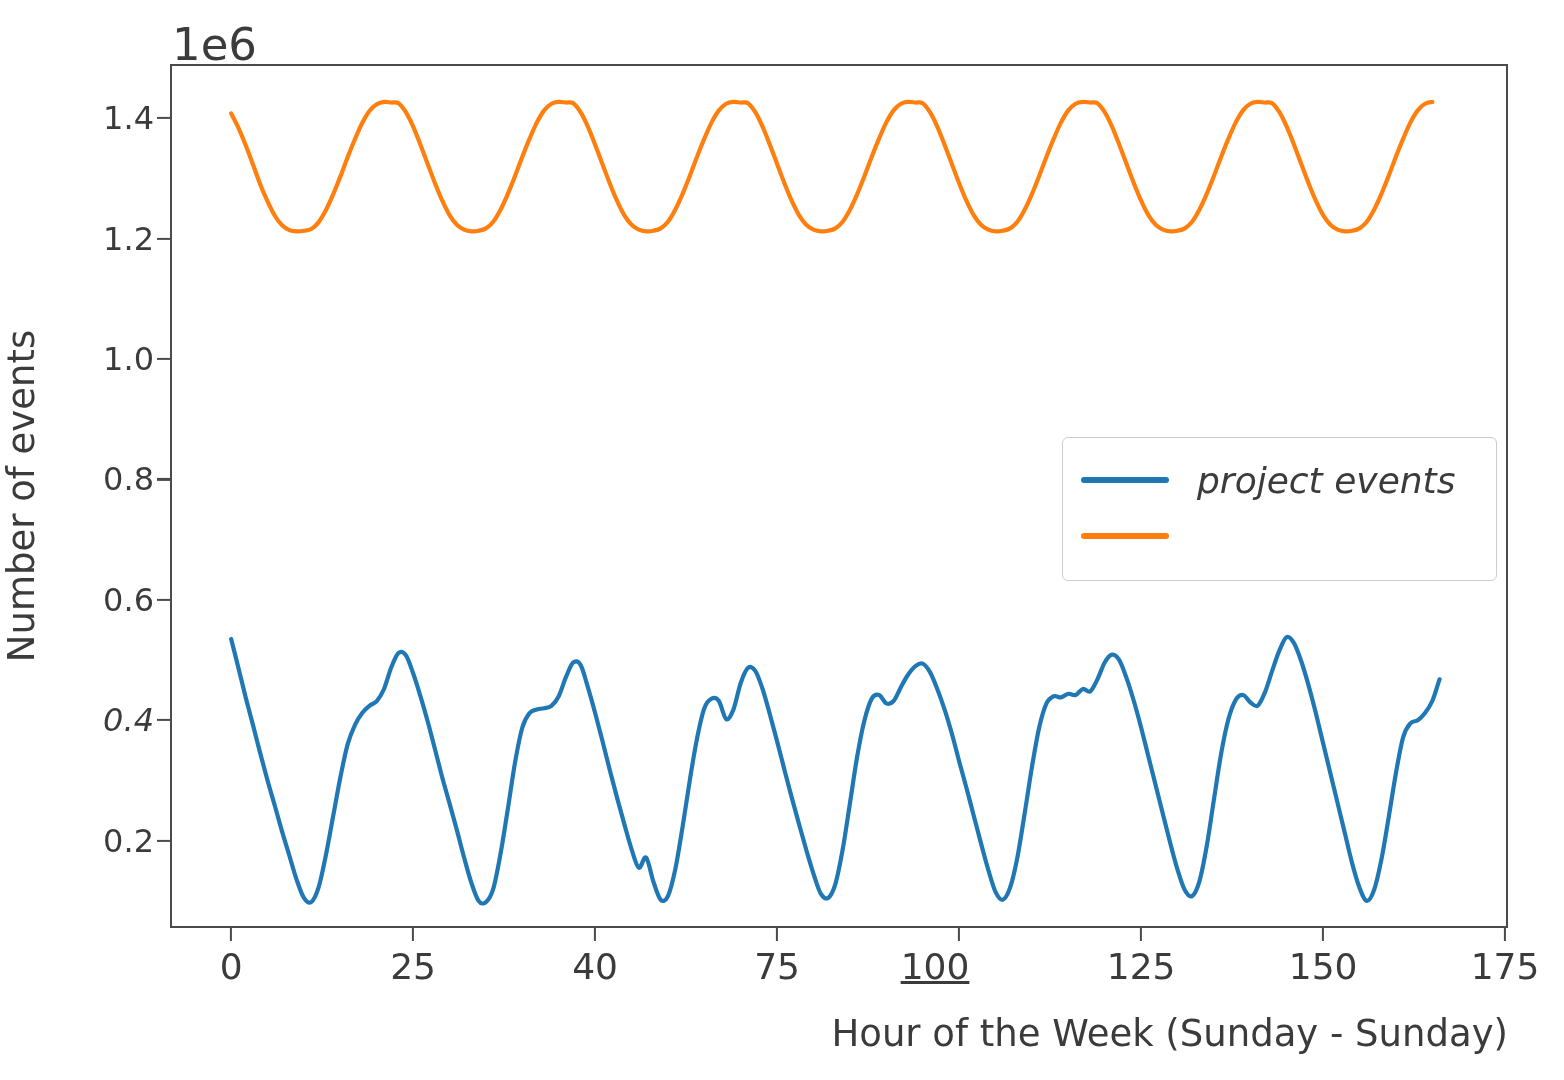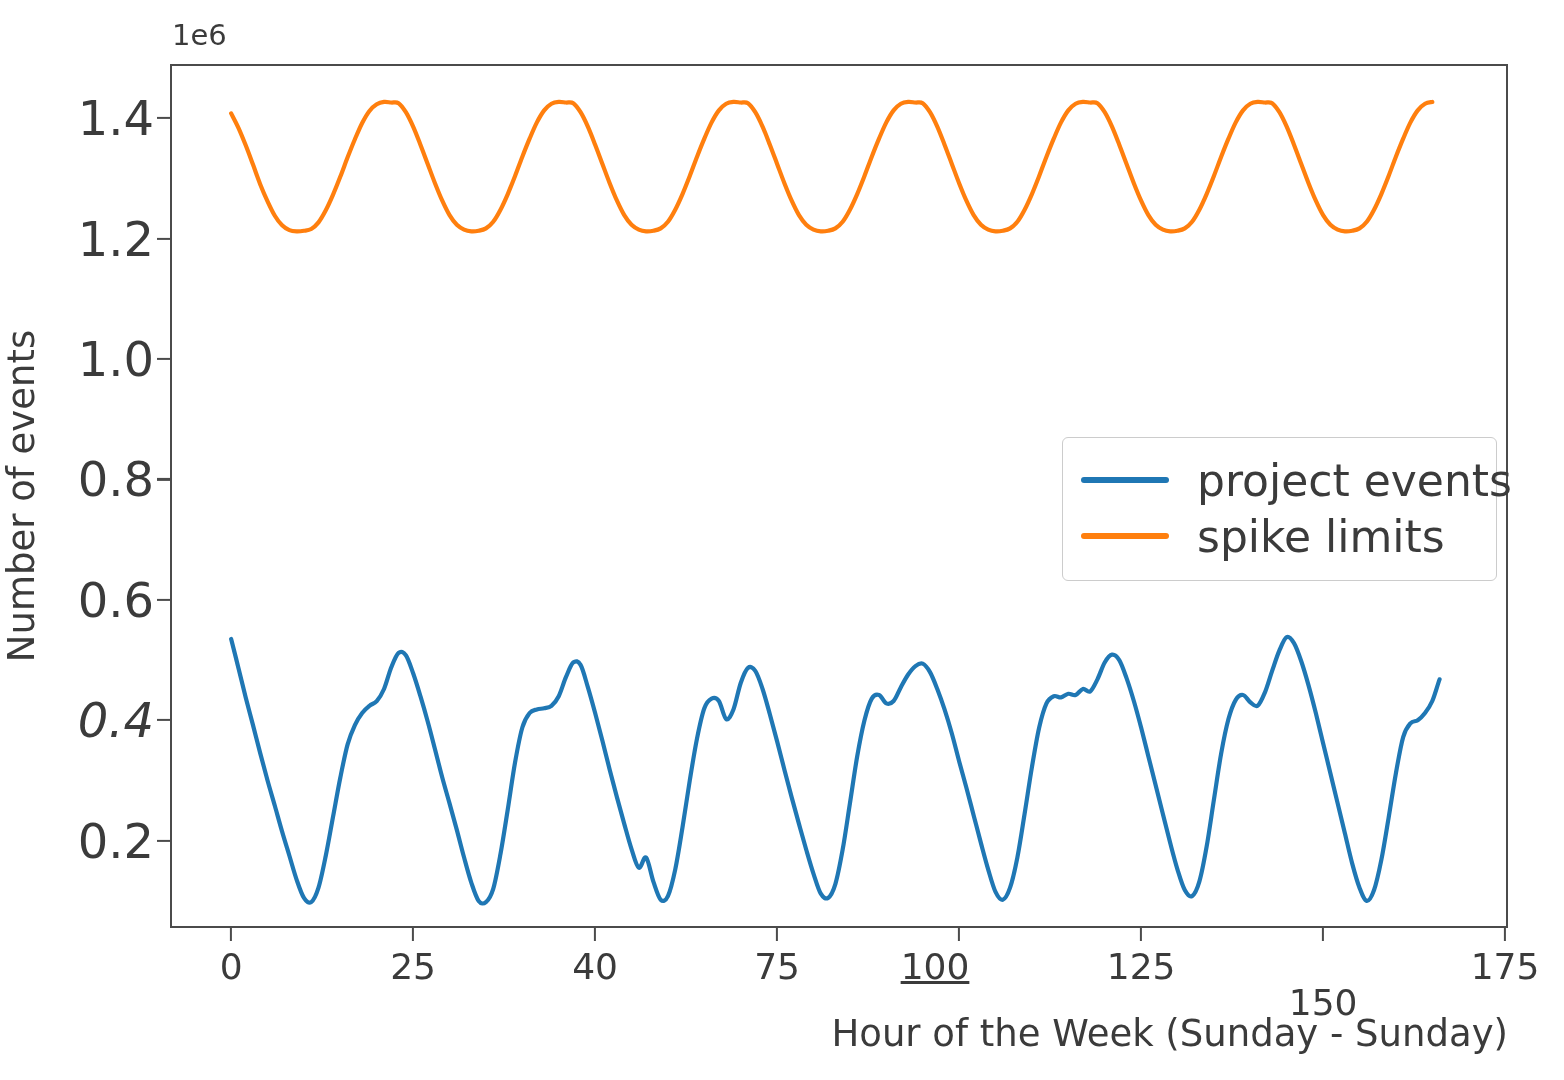--- a/index.html
+++ b/index.html
@@ -35,30 +35,30 @@
     left: 170px;
     top: 64px;
     width: 1338px;
     height: 864px;
   }
   
   #y-offset-text {
     position: absolute;
     left: 172px;
     top: 18px;
-    font-size: 29px;
+    font-size: 45px;
     color: #3b3b3b;
     letter-spacing: 0px;
   }
   
   .ytick-label {
     position: absolute;
     right: 1394px; 
     transform: translateY(-50%);
-    font-size: 48px;
+    font-size: 32px;
     color: #3b3b3b;
     white-space: nowrap;
     padding-right: 16px;
   }
   .ytick-mark {
     position: absolute;
     left: 157px;
     width: 13px;
     height: 2.2px;
     background: #4b4b4b;
@@ -119,23 +119,24 @@
     height: 56px;
   }
   .legend-swatch {
     width: 88px;
     height: 6px;
     border-radius: 3px;
     flex: 0 0 auto;
     margin-right: 28px;
   }
   .legend-text {
-    font-size: 44px;
-    color: #3b3b3b;
-    white-space: nowrap;
+    font-size: 36px;
+    color: #3b3b3b;
+    white-space: nowrap;
+    font-style: italic;
   }
 </style>
 </head>
 <body>
 
 <div id="figure">
 
   <div id="y-offset-text">1e6</div>
 
   <div id="ytick-labels">
@@ -160,21 +161,21 @@
       <div class="xtick-label" style="left: 413.14px;">25</div>
       <div class="xtick-mark" style="left: 413.14px;"></div>
       <div class="xtick-label" style="left: 595.132px;">40</div>
       <div class="xtick-mark" style="left: 595.132px;"></div>
       <div class="xtick-label" style="left: 777.123px; text-align: center;">75</div>
       <div class="xtick-mark" style="left: 777.123px;"></div>
       <div class="xtick-label" style="left: 935px; text-decoration: underline;">100</div>
       <div class="xtick-mark" style="left: 959.114px;"></div>
       <div class="xtick-label" style="left: 1141.11px;">125</div>
       <div class="xtick-mark" style="left: 1141.11px;"></div>
-      <div class="xtick-label" style="left: 1323.1px; margin-top: 36px;">150</div>
+      <div class="xtick-label" style="left: 1323.1px;">150</div>
       <div class="xtick-mark" style="left: 1323.1px;"></div>
       <div class="xtick-label" style="left: 1505.09px;">175</div>
       <div class="xtick-mark" style="left: 1505.09px;"></div>
     </div>
 
   <div id="axes-frame"></div>
 
   <svg id="plot-svg" viewBox="0 0 1338 864" preserveAspectRatio="none">
     <g id="series-group">
         <path d="M 61.15 575.00 C 62.36 579.81, 66.00 594.16, 68.43 603.90 C 70.86 613.63, 73.28 623.87, 75.71 633.40 C 78.13 642.93, 80.56 651.76, 82.99 661.10 C 85.41 670.43, 87.84 680.16, 90.27 689.39 C 92.69 698.63, 95.12 707.76, 97.55 716.49 C 99.97 725.22, 102.40 733.25, 104.83 741.78 C 107.25 750.31, 109.68 759.34, 112.11 767.67 C 114.53 775.99, 116.96 783.72, 119.39 791.75 C 121.81 799.78, 124.24 808.81, 126.67 815.83 C 129.09 822.86, 131.52 830.18, 133.95 833.90 C 136.37 837.61, 138.80 839.82, 141.23 838.11 C 143.65 836.40, 146.08 831.39, 148.50 823.66 C 150.93 815.93, 153.36 803.59, 155.78 791.75 C 158.21 779.91, 160.64 765.66, 163.06 752.61 C 165.49 739.57, 167.92 725.52, 170.34 713.48 C 172.77 701.44, 175.20 689.09, 177.62 680.36 C 180.05 671.63, 182.48 666.31, 184.90 661.10 C 187.33 655.88, 189.76 652.26, 192.18 649.05 C 194.61 645.84, 197.04 643.84, 199.46 641.83 C 201.89 639.82, 204.32 639.82, 206.74 637.01 C 209.17 634.20, 211.60 630.59, 214.02 624.97 C 216.45 619.35, 218.87 609.32, 221.30 603.29 C 223.73 597.27, 226.15 590.85, 228.58 588.84 C 231.01 586.84, 233.43 587.84, 235.86 591.25 C 238.29 594.66, 240.71 602.49, 243.14 609.32 C 245.57 616.14, 247.99 624.17, 250.42 632.20 C 252.85 640.22, 255.27 648.65, 257.70 657.48 C 260.13 666.31, 262.55 675.85, 264.98 685.18 C 267.41 694.51, 269.83 704.45, 272.26 713.48 C 274.69 722.51, 277.11 730.64, 279.54 739.37 C 281.97 748.10, 284.39 756.83, 286.82 765.86 C 289.24 774.89, 291.67 784.72, 294.10 793.56 C 296.52 802.39, 298.95 811.62, 301.38 818.84 C 303.80 826.07, 306.23 833.69, 308.66 836.91 C 311.08 840.12, 313.51 840.12, 315.94 838.11 C 318.36 836.10, 320.79 832.89, 323.22 824.86 C 325.64 816.84, 328.07 803.19, 330.50 789.94 C 332.92 776.70, 335.35 760.64, 337.78 745.39 C 340.20 730.14, 342.63 712.07, 345.06 698.43 C 347.48 684.78, 349.91 671.73, 352.34 663.50 C 354.76 655.28, 357.19 652.06, 359.61 649.05 C 362.04 646.04, 364.47 646.24, 366.89 645.44 C 369.32 644.64, 371.75 644.84, 374.17 644.24 C 376.60 643.63, 379.03 643.84, 381.45 641.83 C 383.88 639.82, 386.31 637.01, 388.73 632.20 C 391.16 627.38, 393.59 618.55, 396.01 612.93 C 398.44 607.31, 400.87 600.49, 403.29 598.48 C 405.72 596.47, 408.15 596.77, 410.57 600.89 C 413.00 605.00, 415.43 615.14, 417.85 623.16 C 420.28 631.19, 422.71 640.12, 425.13 649.05 C 427.56 657.98, 429.98 667.32, 432.41 676.75 C 434.84 686.18, 437.26 696.22, 439.69 705.65 C 442.12 715.08, 444.54 724.31, 446.97 733.35 C 449.40 742.38, 451.82 751.21, 454.25 759.84 C 456.68 768.47, 459.10 777.80, 461.53 785.13 C 463.96 792.45, 466.38 802.39, 468.81 803.79 C 471.24 805.20, 473.66 791.25, 476.09 793.56 C 478.52 795.86, 480.94 810.61, 483.37 817.64 C 485.80 824.66, 488.22 833.29, 490.65 835.70 C 493.08 838.11, 495.50 837.11, 497.93 832.09 C 500.35 827.07, 502.78 817.04, 505.21 805.60 C 507.63 794.16, 510.06 778.30, 512.49 763.45 C 514.91 748.60, 517.34 731.34, 519.77 716.49 C 522.19 701.64, 524.62 686.38, 527.05 674.34 C 529.47 662.30, 531.90 650.86, 534.33 644.24 C 536.75 637.61, 539.18 635.81, 541.61 634.60 C 544.03 633.40, 546.46 633.60, 548.89 637.01 C 551.31 640.42, 553.74 653.67, 556.17 655.07 C 558.59 656.48, 561.02 651.46, 563.45 645.44 C 565.87 639.42, 568.30 625.87, 570.72 618.95 C 573.15 612.03, 575.58 605.90, 578.00 603.90 C 580.43 601.89, 582.86 603.40, 585.28 606.91 C 587.71 610.42, 590.14 617.74, 592.56 624.97 C 594.99 632.20, 597.42 641.53, 599.84 650.26 C 602.27 658.99, 604.70 668.12, 607.12 677.35 C 609.55 686.58, 611.98 696.32, 614.40 705.65 C 616.83 714.98, 619.26 724.31, 621.68 733.35 C 624.11 742.38, 626.54 751.11, 628.96 759.84 C 631.39 768.57, 633.82 777.40, 636.24 785.73 C 638.67 794.06, 641.09 802.49, 643.52 809.81 C 645.95 817.14, 648.37 825.67, 650.80 829.68 C 653.23 833.69, 655.65 835.50, 658.08 833.90 C 660.51 832.29, 662.93 828.08, 665.36 820.05 C 667.79 812.02, 670.21 799.17, 672.64 785.73 C 675.07 772.28, 677.49 754.92, 679.92 739.37 C 682.35 723.81, 684.77 706.25, 687.20 692.40 C 689.63 678.56, 692.05 665.91, 694.48 656.28 C 696.91 646.65, 699.33 638.82, 701.76 634.60 C 704.18 630.39, 706.61 630.19, 709.04 630.99 C 711.46 631.79, 713.89 638.42, 716.32 639.42 C 718.74 640.42, 721.17 639.72, 723.60 637.01 C 726.02 634.30, 728.45 627.58, 730.88 623.16 C 733.30 618.75, 735.73 614.03, 738.16 610.52 C 740.58 607.01, 743.01 603.90, 745.44 602.09 C 747.86 600.28, 750.29 598.68, 752.72 599.68 C 755.14 600.69, 757.57 603.90, 760.00 608.11 C 762.42 612.33, 764.85 618.75, 767.28 624.97 C 769.70 631.19, 772.13 638.02, 774.55 645.44 C 776.98 652.87, 779.41 660.89, 781.83 669.52 C 784.26 678.15, 786.69 688.19, 789.11 697.22 C 791.54 706.25, 793.97 714.68, 796.39 723.71 C 798.82 732.74, 801.25 742.18, 803.67 751.41 C 806.10 760.64, 808.53 770.07, 810.95 779.11 C 813.38 788.14, 815.81 797.47, 818.23 805.60 C 820.66 813.73, 823.09 822.86, 825.51 827.87 C 827.94 832.89, 830.37 836.40, 832.79 835.70 C 835.22 835.00, 837.65 830.68, 840.07 823.66 C 842.50 816.64, 844.92 805.90, 847.35 793.56 C 849.78 781.21, 852.20 764.66, 854.63 749.60 C 857.06 734.55, 859.48 717.59, 861.91 703.24 C 864.34 688.89, 866.76 674.14, 869.19 663.50 C 871.62 652.87, 874.04 644.64, 876.47 639.42 C 878.90 634.20, 881.32 633.20, 883.75 632.20 C 886.18 631.19, 888.60 633.80, 891.03 633.40 C 893.46 633.00, 895.88 630.19, 898.31 629.79 C 900.74 629.39, 903.16 631.79, 905.59 630.99 C 908.02 630.19, 910.44 625.57, 912.87 624.97 C 915.29 624.37, 917.72 628.98, 920.15 627.38 C 922.57 625.77, 925.00 620.15, 927.43 615.34 C 929.85 610.52, 932.28 602.59, 934.71 598.48 C 937.13 594.36, 939.56 591.05, 941.99 590.65 C 944.41 590.25, 946.84 592.16, 949.27 596.07 C 951.69 599.98, 954.12 607.31, 956.55 614.13 C 958.97 620.96, 961.40 628.78, 963.83 637.01 C 966.25 645.24, 968.68 654.27, 971.11 663.50 C 973.53 672.74, 975.96 682.77, 978.39 692.40 C 980.81 702.04, 983.24 711.67, 985.66 721.30 C 988.09 730.94, 990.52 740.57, 992.94 750.20 C 995.37 759.84, 997.80 769.87, 1000.22 779.11 C 1002.65 788.34, 1005.08 797.77, 1007.50 805.60 C 1009.93 813.42, 1012.36 821.65, 1014.78 826.07 C 1017.21 830.48, 1019.64 833.49, 1022.06 832.09 C 1024.49 830.68, 1026.92 825.87, 1029.34 817.64 C 1031.77 809.41, 1034.20 796.37, 1036.62 782.72 C 1039.05 769.07, 1041.48 751.31, 1043.90 735.75 C 1046.33 720.20, 1048.76 702.84, 1051.18 689.39 C 1053.61 675.95, 1056.03 664.01, 1058.46 655.07 C 1060.89 646.14, 1063.31 639.82, 1065.74 635.81 C 1068.17 631.79, 1070.59 630.59, 1073.02 630.99 C 1075.45 631.39, 1077.87 636.41, 1080.30 638.22 C 1082.73 640.02, 1085.15 643.43, 1087.58 641.83 C 1090.01 640.22, 1092.43 634.40, 1094.86 628.58 C 1097.29 622.76, 1099.71 613.93, 1102.14 606.91 C 1104.57 599.88, 1106.99 592.06, 1109.42 586.44 C 1111.85 580.82, 1114.27 574.39, 1116.70 573.19 C 1119.13 571.99, 1121.55 575.20, 1123.98 579.21 C 1126.40 583.23, 1128.83 590.25, 1131.26 597.27 C 1133.68 604.30, 1136.11 612.73, 1138.54 621.36 C 1140.96 629.99, 1143.39 639.42, 1145.82 649.05 C 1148.24 658.69, 1150.67 669.12, 1153.10 679.16 C 1155.52 689.19, 1157.95 699.23, 1160.38 709.26 C 1162.80 719.30, 1165.23 729.33, 1167.66 739.37 C 1170.08 749.40, 1172.51 759.44, 1174.94 769.47 C 1177.36 779.51, 1179.79 790.54, 1182.22 799.58 C 1184.64 808.61, 1187.07 817.44, 1189.50 823.66 C 1191.92 829.88, 1194.35 836.50, 1196.77 836.91 C 1199.20 837.31, 1201.63 832.89, 1204.05 826.07 C 1206.48 819.24, 1208.91 808.01, 1211.33 795.96 C 1213.76 783.92, 1216.19 768.27, 1218.61 753.82 C 1221.04 739.37, 1223.47 722.71, 1225.89 709.26 C 1228.32 695.82, 1230.75 681.47, 1233.17 673.14 C 1235.60 664.81, 1238.03 662.10, 1240.45 659.29 C 1242.88 656.48, 1245.31 657.98, 1247.73 656.28 C 1250.16 654.57, 1252.59 652.26, 1255.01 649.05 C 1257.44 645.84, 1259.87 642.63, 1262.29 637.01 C 1264.72 631.39, 1267.14 622.16, 1269.57 615.34 C 1272.00 608.51, NaN 600.49, 1276.85 596.07 C NaN 591.65, NaN 590.05, NaN 588.84" fill="none" stroke="#1f77b4" stroke-width="4.2" stroke-linecap="round" stroke-linejoin="round"></path>
@@ -185,17 +186,16 @@
   <div id="x-axis-label">Hour of the Week (Sunday - Sunday)</div>
   <div id="y-axis-label">Number of events</div>
 
   <div id="legend">
     <div class="legend-row">
       <span class="legend-swatch" style="background: rgb(31, 119, 180);"></span>
       <span class="legend-text">project events</span>
     </div>
     <div class="legend-row">
       <span class="legend-swatch" style="background: rgb(255, 127, 14);"></span>
-      <span class="legend-text">spike limits</span>
     </div>
   </div>
 
 </div>
 
 </body></html>

